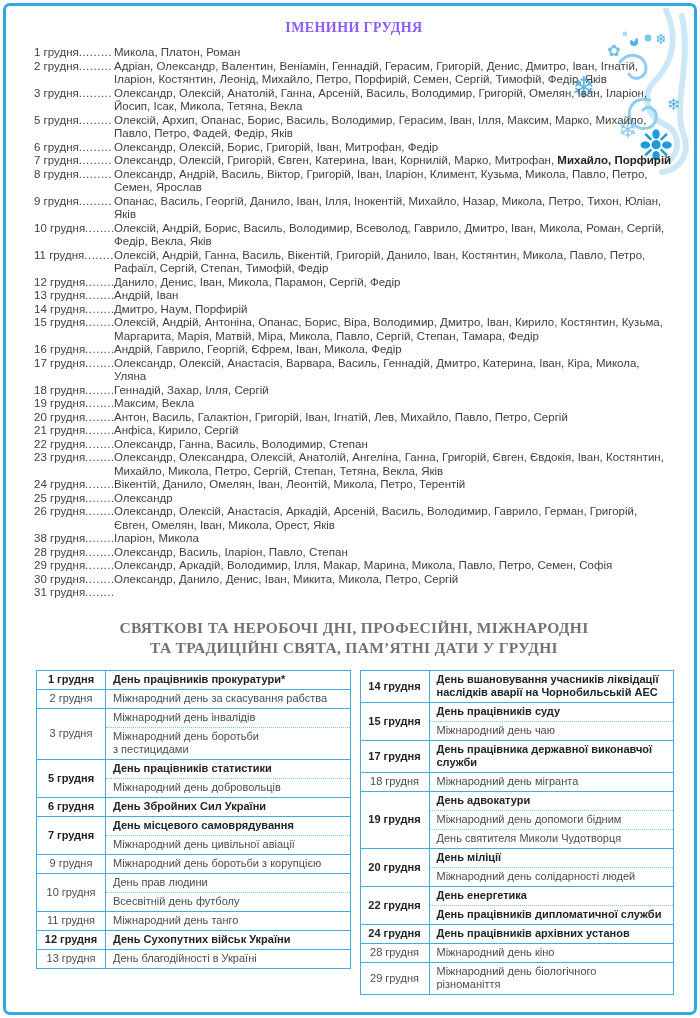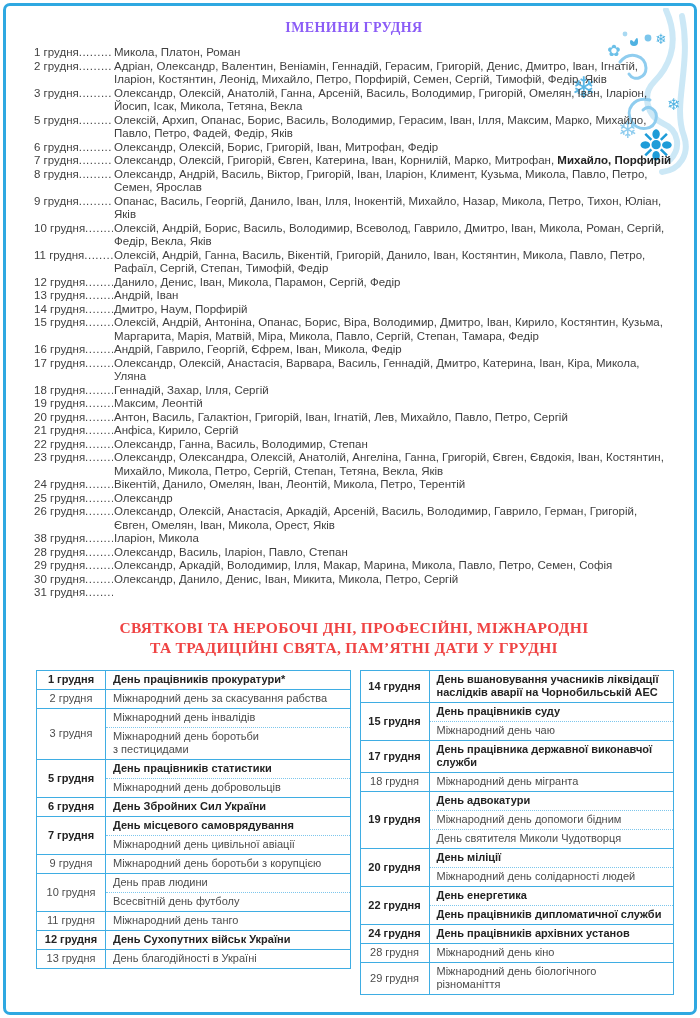--- a/index.html
+++ b/index.html
@@ -41,21 +41,21 @@
   .nd-names b { color:#222;margin-top:8px; }
   
   .holidays-title {
     margin:18px 0 12px 0;
     text-align:center;
     font-family:"Liberation Serif", serif;
     font-weight:bold;
     font-size:15.5px;
     line-height:20px;
     letter-spacing:0.3px;
-    color:#ef4444;
+    color:#737373;
   }
   .tables { display:flex; gap:9px; align-items:flex-start; margin-left:2px; }
   .htable { flex:1; border:1.5px solid #3fade3; background:#fff; font-size:11px; line-height:13px; }
   .hgroup { display:flex; border-top:1.5px solid #3fade3; }
   .hgroup:first-child { border-top:none; }
   .hday {
     flex:0 0 62px;
     display:flex; align-items:center; justify-content:center;
     text-align:center;
     border-right:1.5px solid #3fade3;
@@ -228,21 +228,21 @@
             <span class="nd-day">18 грудня</span>
             <span class="nd-dots"></span>
           </span>
           <span class="nd-names">Геннадій, Захар, Ілля, Сергій</span>
         </div>
         <div class="nd-row">
           <span class="nd-lead">
             <span class="nd-day">19 грудня</span>
             <span class="nd-dots"></span>
           </span>
-          <span class="nd-names">Максим, Леонтій</span>
+          <span class="nd-names">Максим, Векла</span>
         </div>
         <div class="nd-row">
           <span class="nd-lead">
             <span class="nd-day">20 грудня</span>
             <span class="nd-dots"></span>
           </span>
           <span class="nd-names">Антон, Василь, Галактіон, Григорій, Іван, Ігнатій, Лев, Михайло, Павло, Петро, Сергій</span>
         </div>
         <div class="nd-row">
           <span class="nd-lead">

